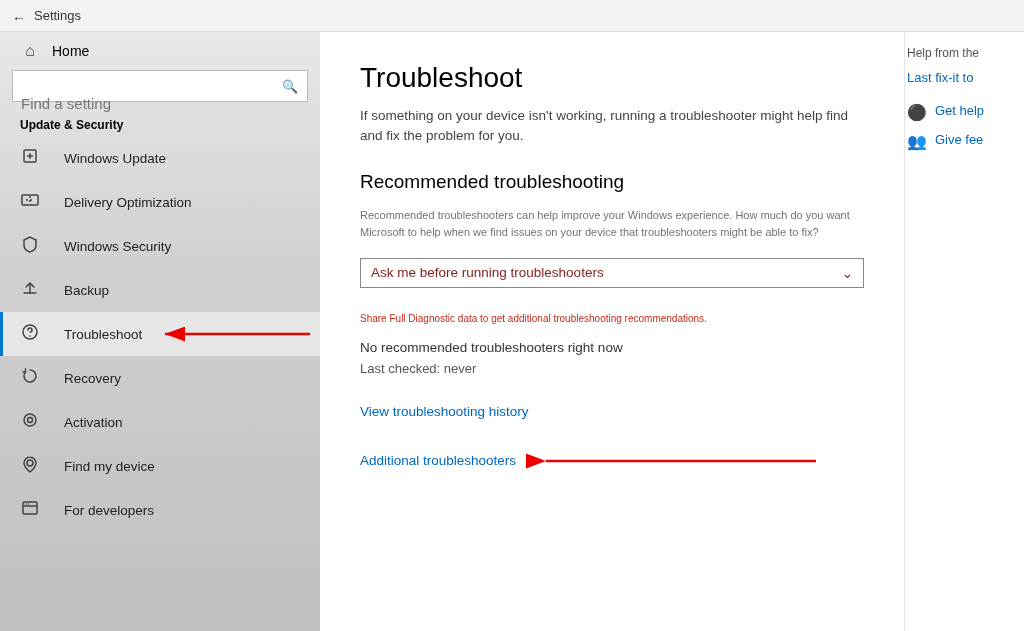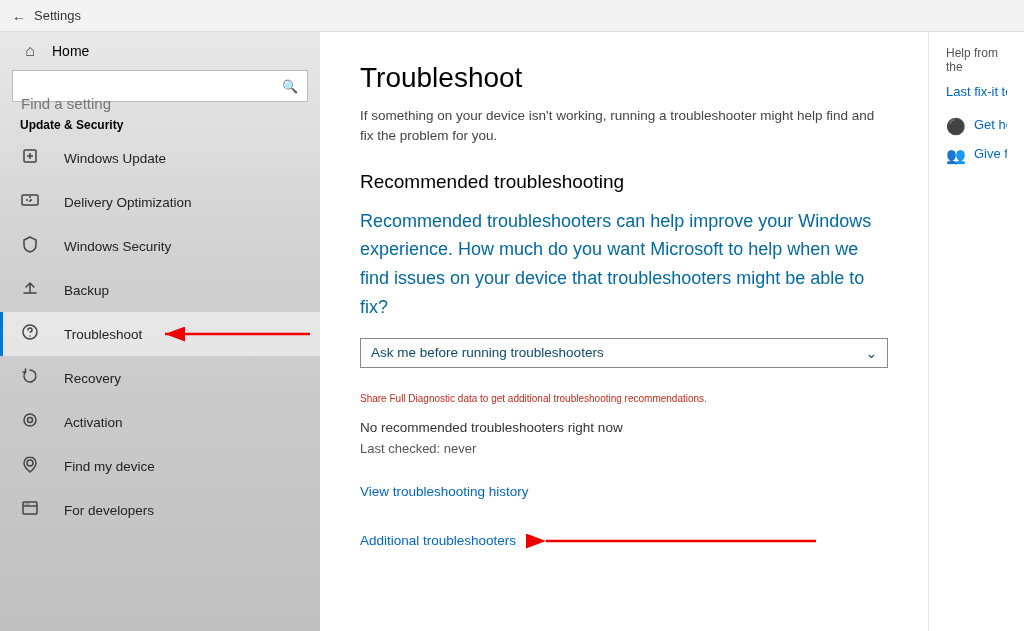--- a/index.html
+++ b/index.html
@@ -144,35 +144,35 @@
     }
 
     .section-title {
       font-size: 19px;
       font-weight: 300;
       color: #000;
       margin-bottom: 14px;
     }
 
     .section-desc {
-      font-size: 18px;
-      color: #0369a1;
+      font-size: 11px;
+      color: #737373;
       max-width: 580px;
       line-height: 1.6;
       margin-bottom: 16px;
     }
 
     .dropdown-select {
       display: flex;
       align-items: center;
       border: 1px solid #888;
       background: #fff;
       padding: 6px 10px;
       font-size: 13.5px;
-      color: #0c4a6e;
+      color: #7f1d1d;
       cursor: pointer;
       min-width: 280px;
       justify-content: space-between;
       margin-bottom: 20px;
     }
 
     .link-red {
       color: #c42b1c;
       font-size: 10px;
       text-decoration: none;
@@ -199,24 +199,24 @@
       color: #0067c0;
       font-size: 13.5px;
       text-decoration: none;
       cursor: pointer;
       display: block;
       margin-bottom: 28px;
     }
 
     
     .right-panel {
-      width: 96px;
+      width: 120px;
       background: #fff;
       border-left: 1px solid #e5e5e5;
-      padding: 14px 17px;
+      padding: 14px 2px;
       flex-shrink: 0;
       overflow: hidden;
     }
 
     .right-panel-title {
       font-size: 12px;
       color: #555;
       margin-bottom: 10px;
     }
 

